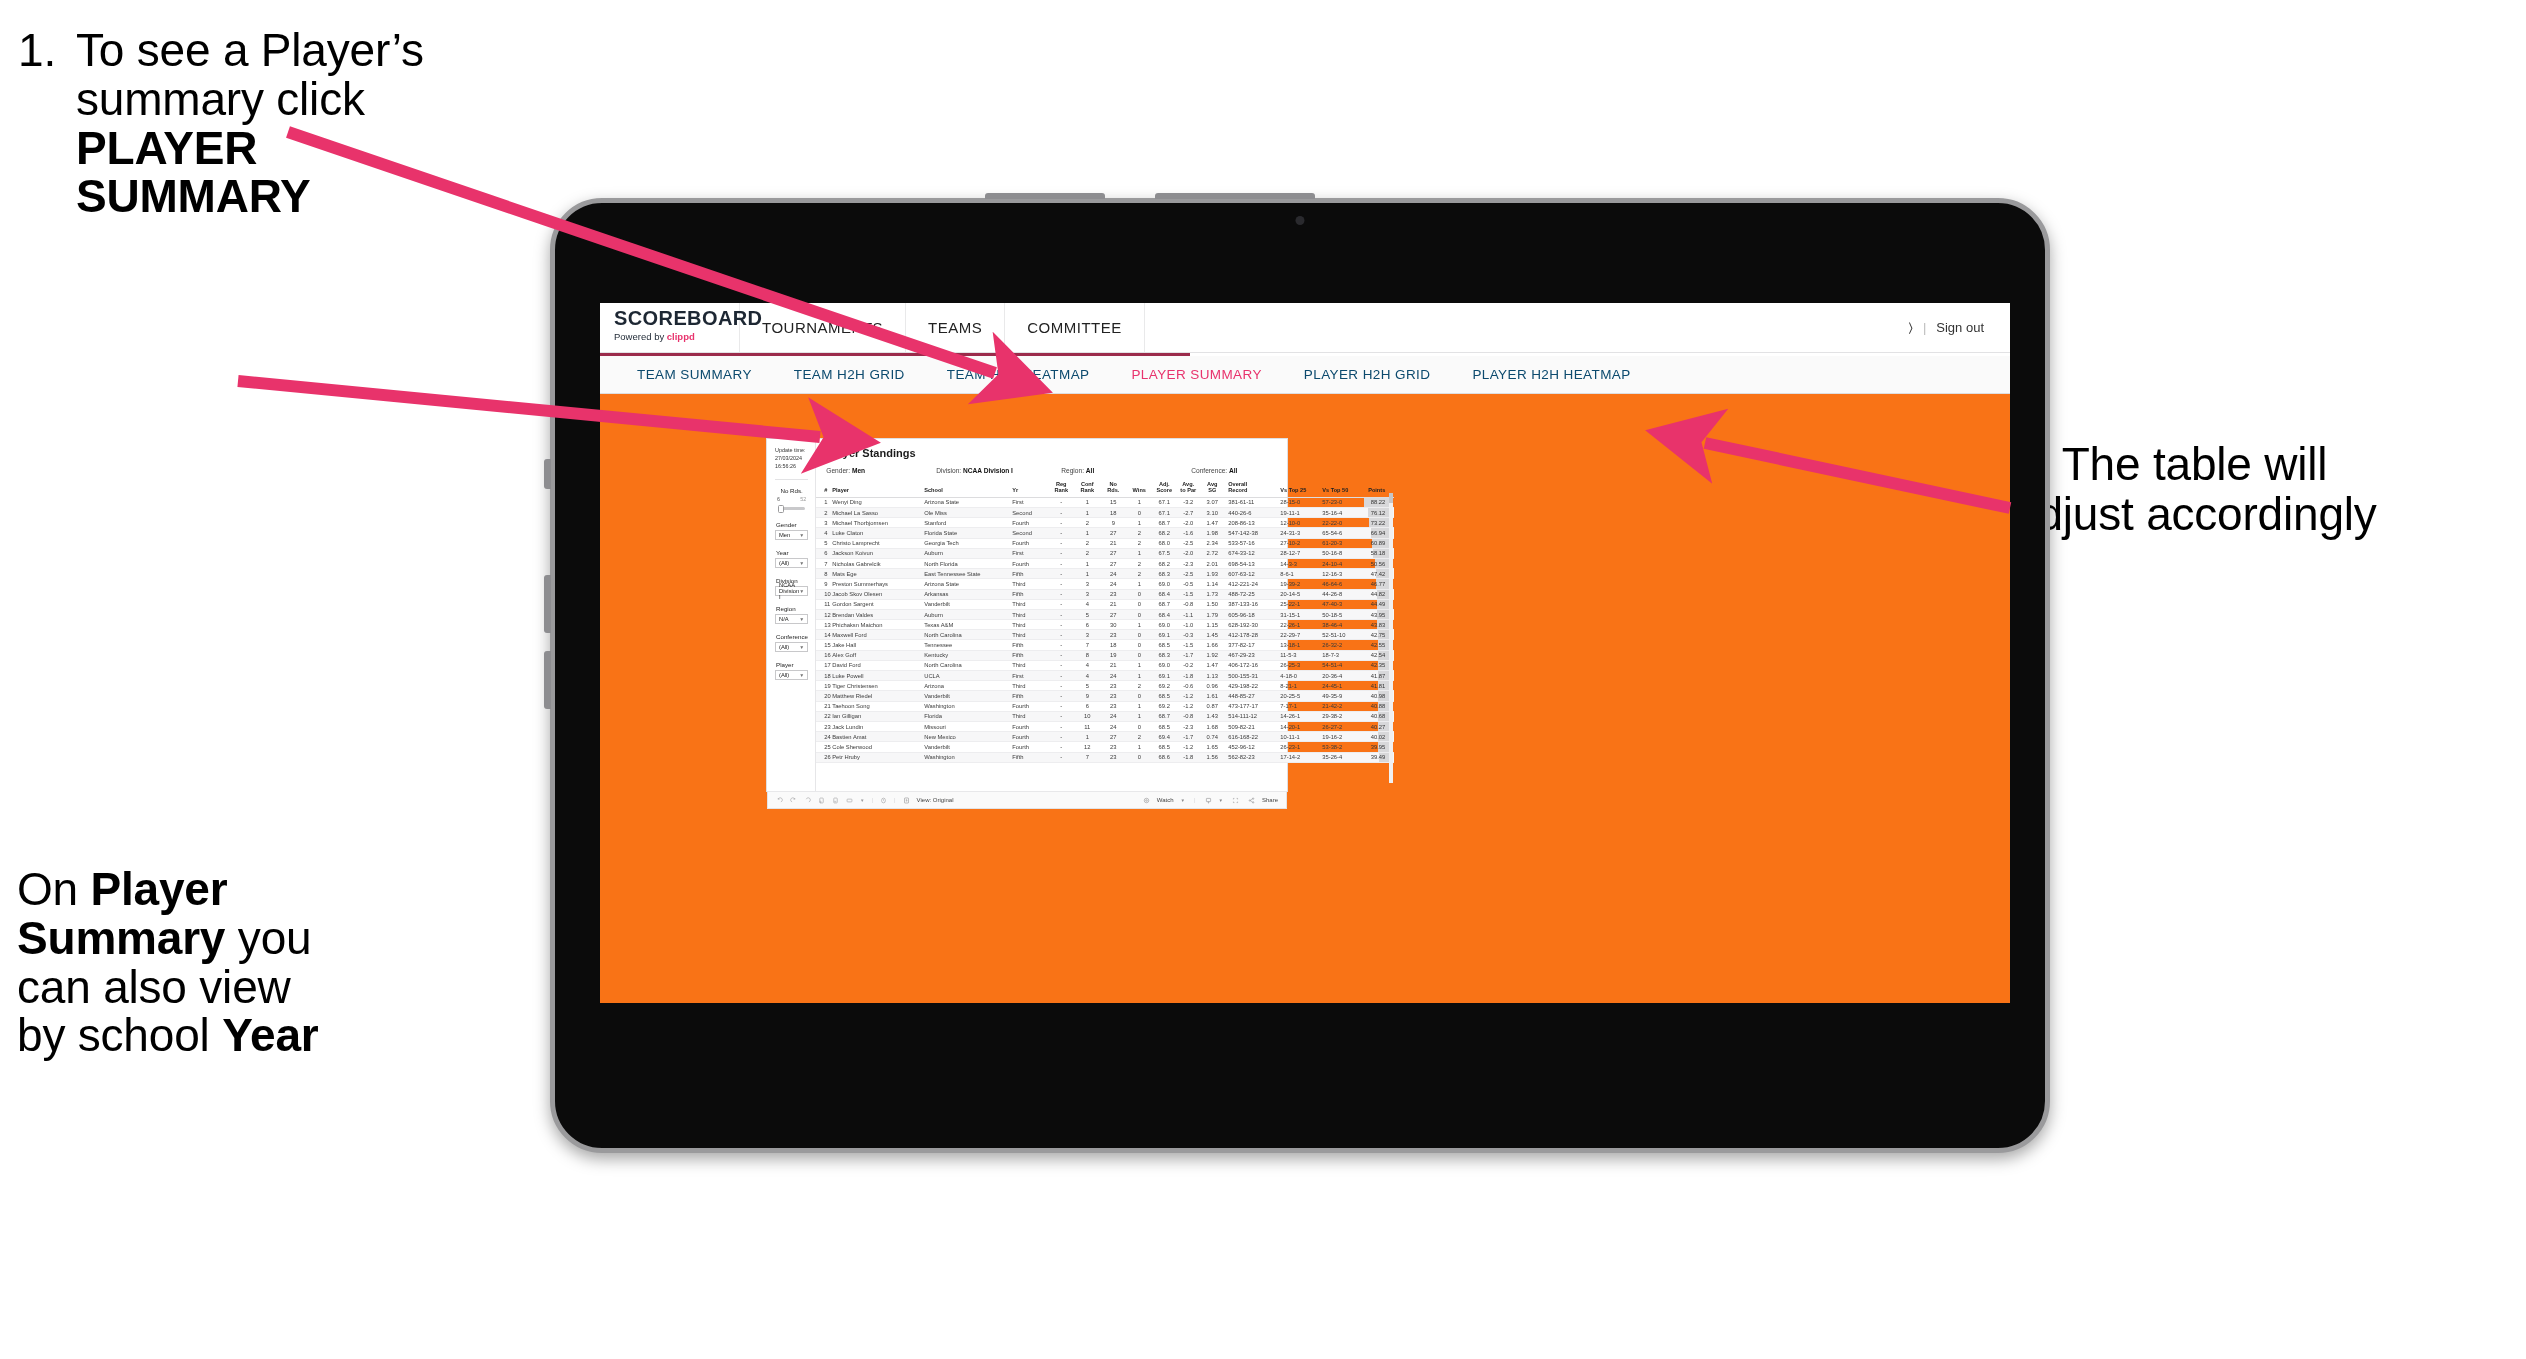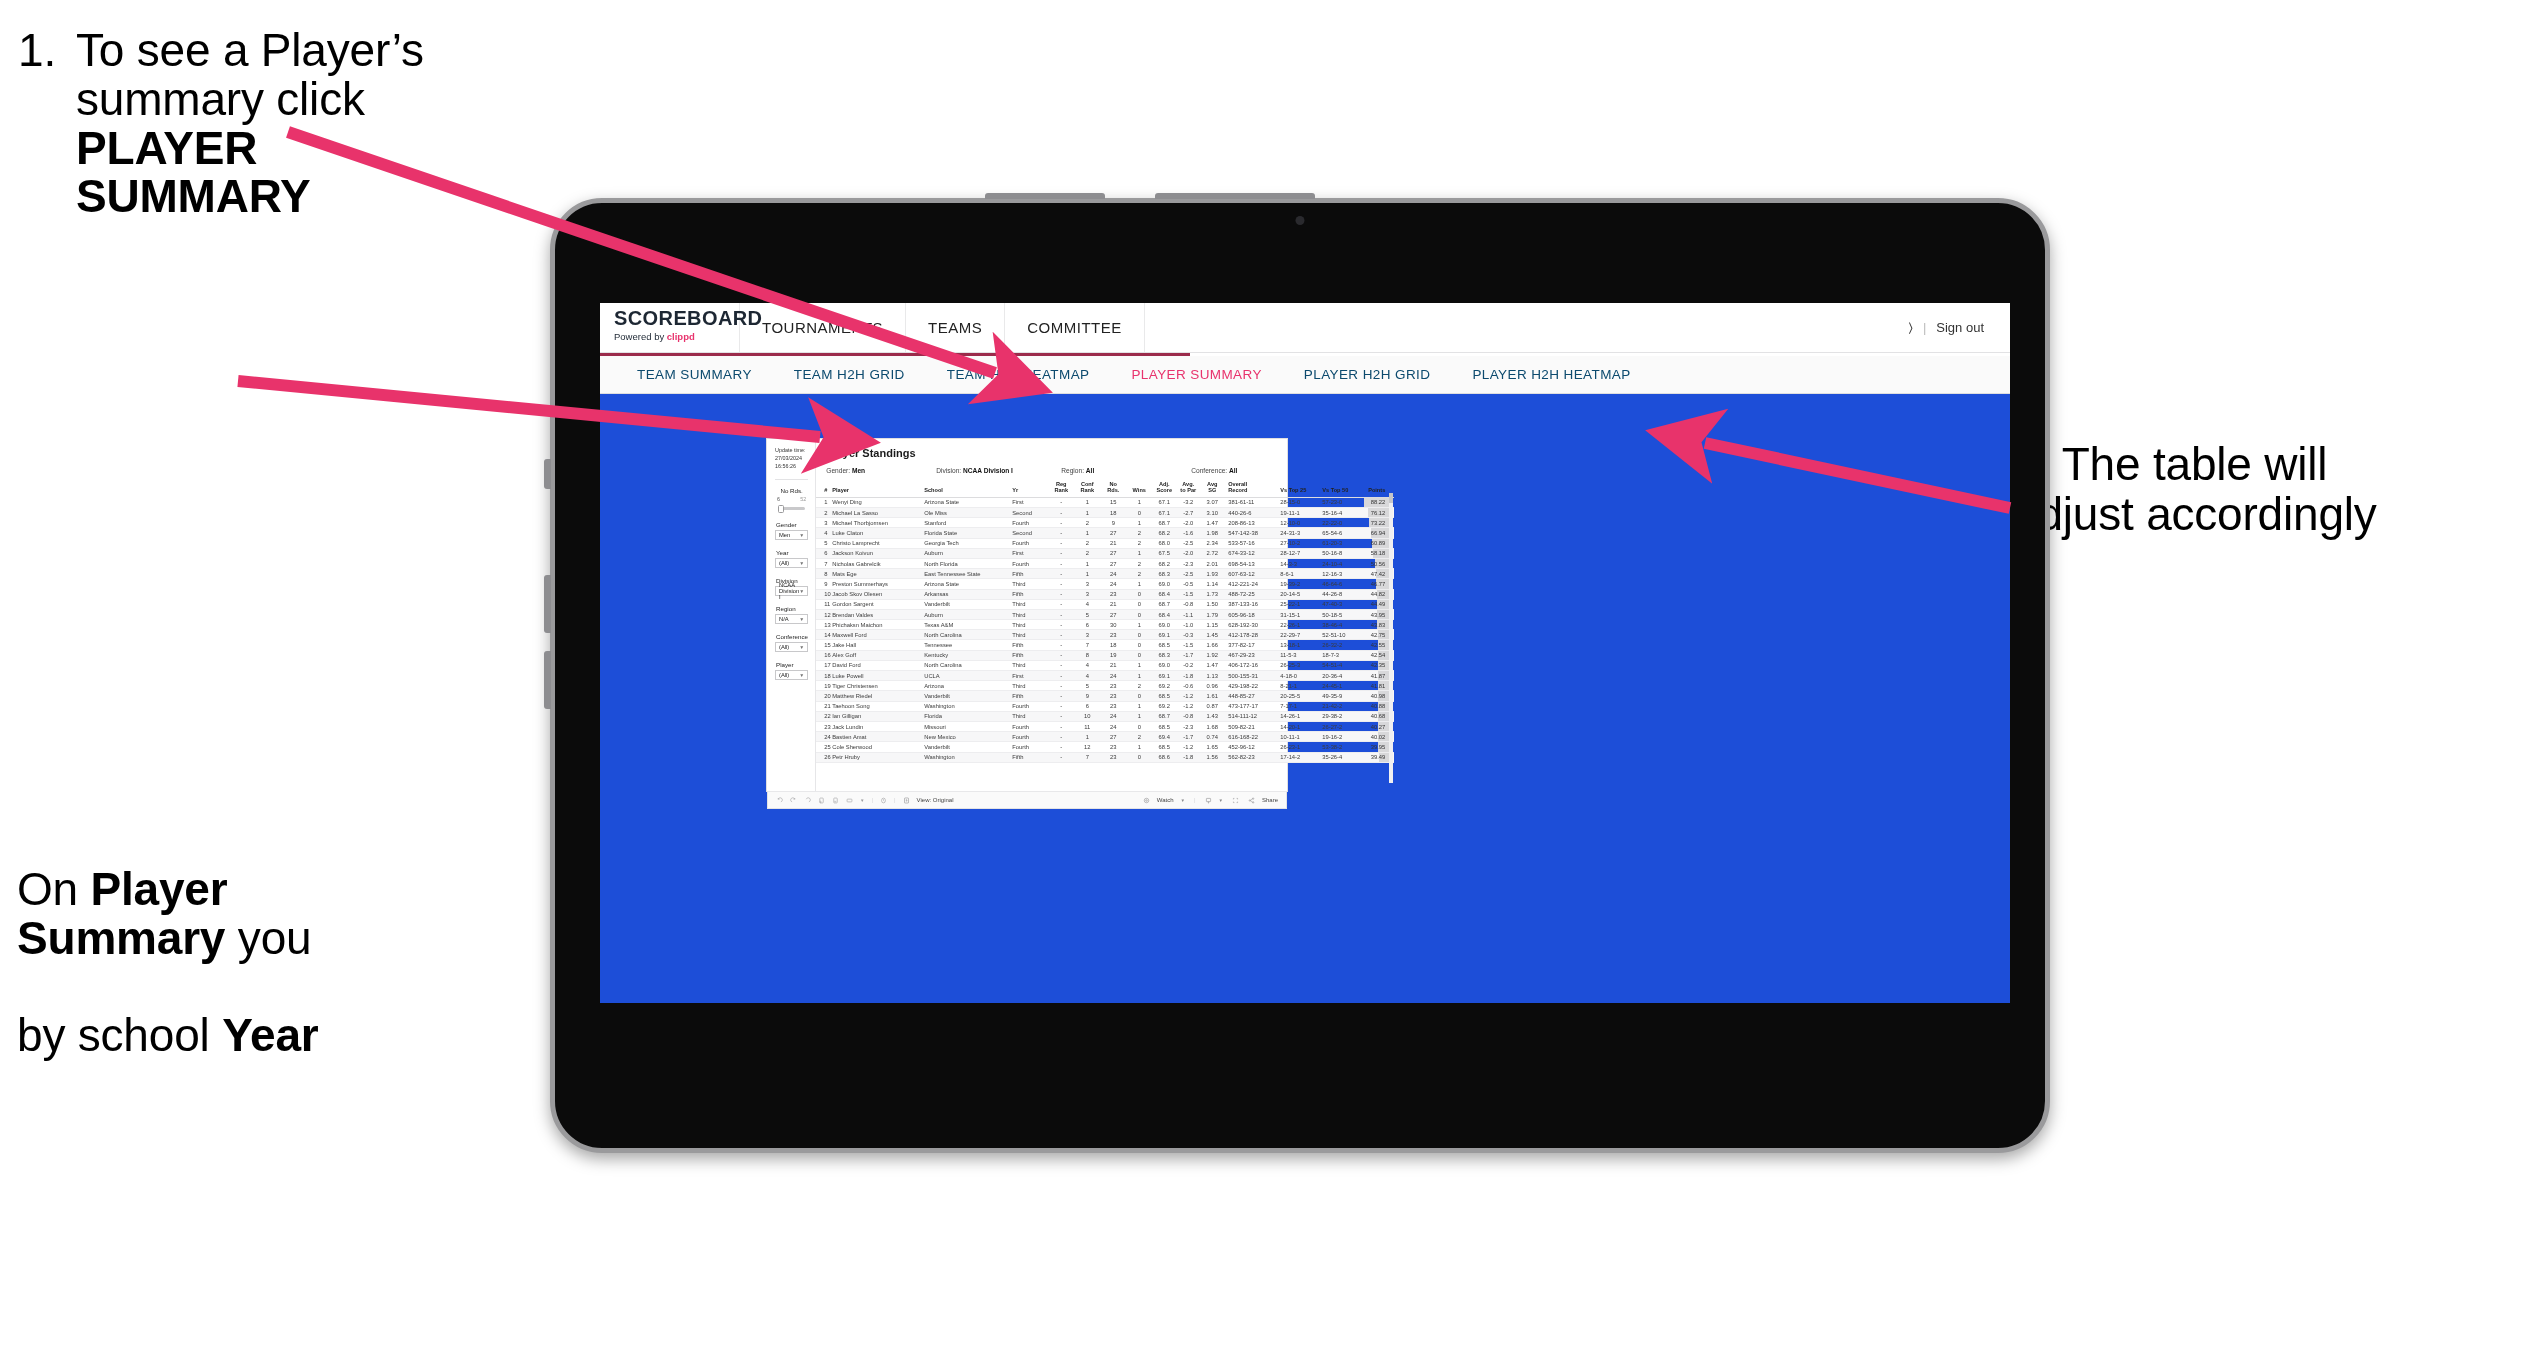--- a/index.html
+++ b/index.html
@@ -67,21 +67,21 @@
   #accentline { height:3px; background:#9b2b4b; width:590px; }
 
   
   #subnav { height:38px; background:#fafafa; display:flex; align-items:center;
             padding-left:16px; gap:0; border-bottom:1px solid #dedee0; }
   .subnav-item { font-size:13.5px; color:#0c4a6e; padding:0 21px; letter-spacing:.4px;
                  cursor:pointer; white-space:nowrap; }
   .subnav-item.active { color:#e8336d; }
 
   
-  #canvas { position:relative; height:612px; background:#1d4ed8; padding-top:40px; }
+  #canvas { position:relative; height:612px; background:#f97316; padding-top:40px; }
   #sheet { position:absolute; left:167px; top:45px; width:520px; height:352px;
            background:#fff; display:flex; box-shadow:0 0 0 1px #dfdfe1; }
 
   
   #filters { width:70px; border-right:1px solid #e6e6e8; padding:8px 7px 0 8px; }
   .upd-label { font-size:5.4px; color:#333; line-height:1.45; }
   .fdiv { height:1px; background:#e3e3e5; margin:9px 0 7px 0; }
   .f-title { font-size:6.2px; color:#222; text-align:center; margin-bottom:2px; }
   .f-slider-row { display:flex; justify-content:space-between; font-size:5.4px;
                   color:#555; padding:0 2px; }
@@ -155,21 +155,21 @@
       <span>To see a Player’s</span><br>
       <span>summary click </span><b>PLAYER</b><br>
       <b>SUMMARY</b>
     </div>
   </div>
 
 
   <div class="callout" id="ann3">
     <span>On </span><b>Player</b><br>
     <b>Summary</b><span> you</span><br>
-    <br>
+    <span>can also view</span><br>
     <span>by school </span><b>Year</b>
   </div>
 
   <div class="callout" id="ann4">
     <span>3. The table will</span><br>
     <span>adjust accordingly</span>
   </div>
 
   <div id="tablet">
     <div class="top-btn tb1"></div>

